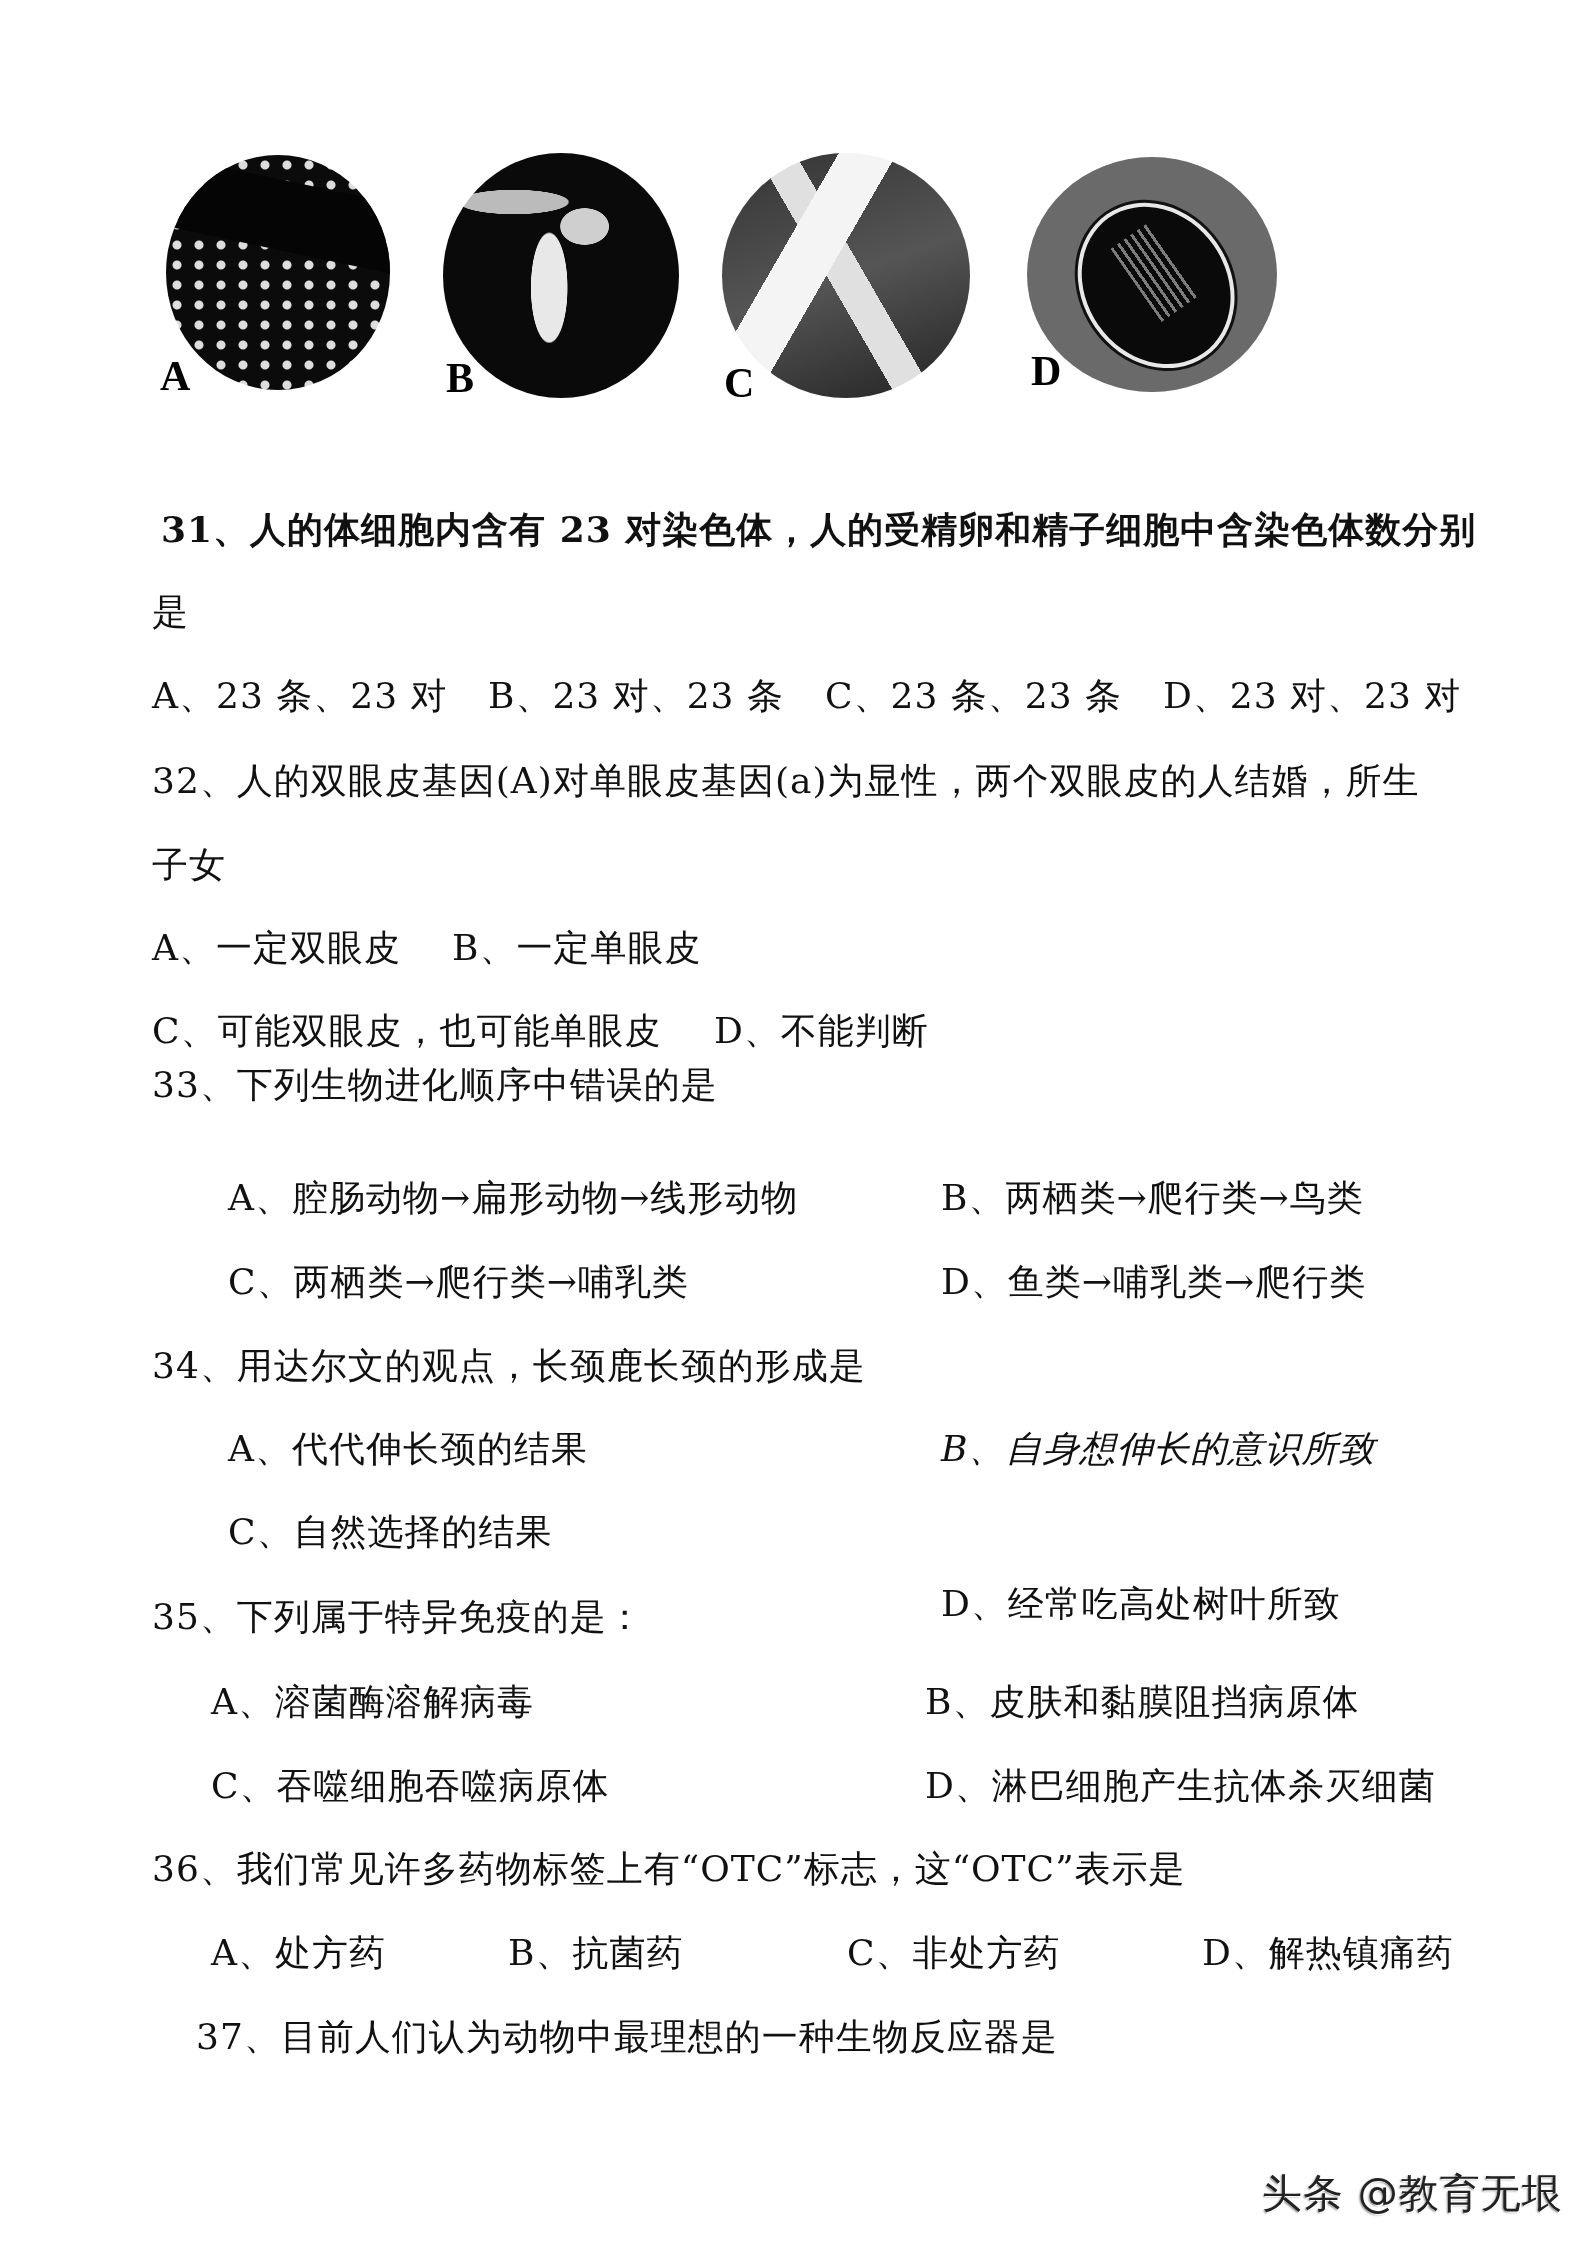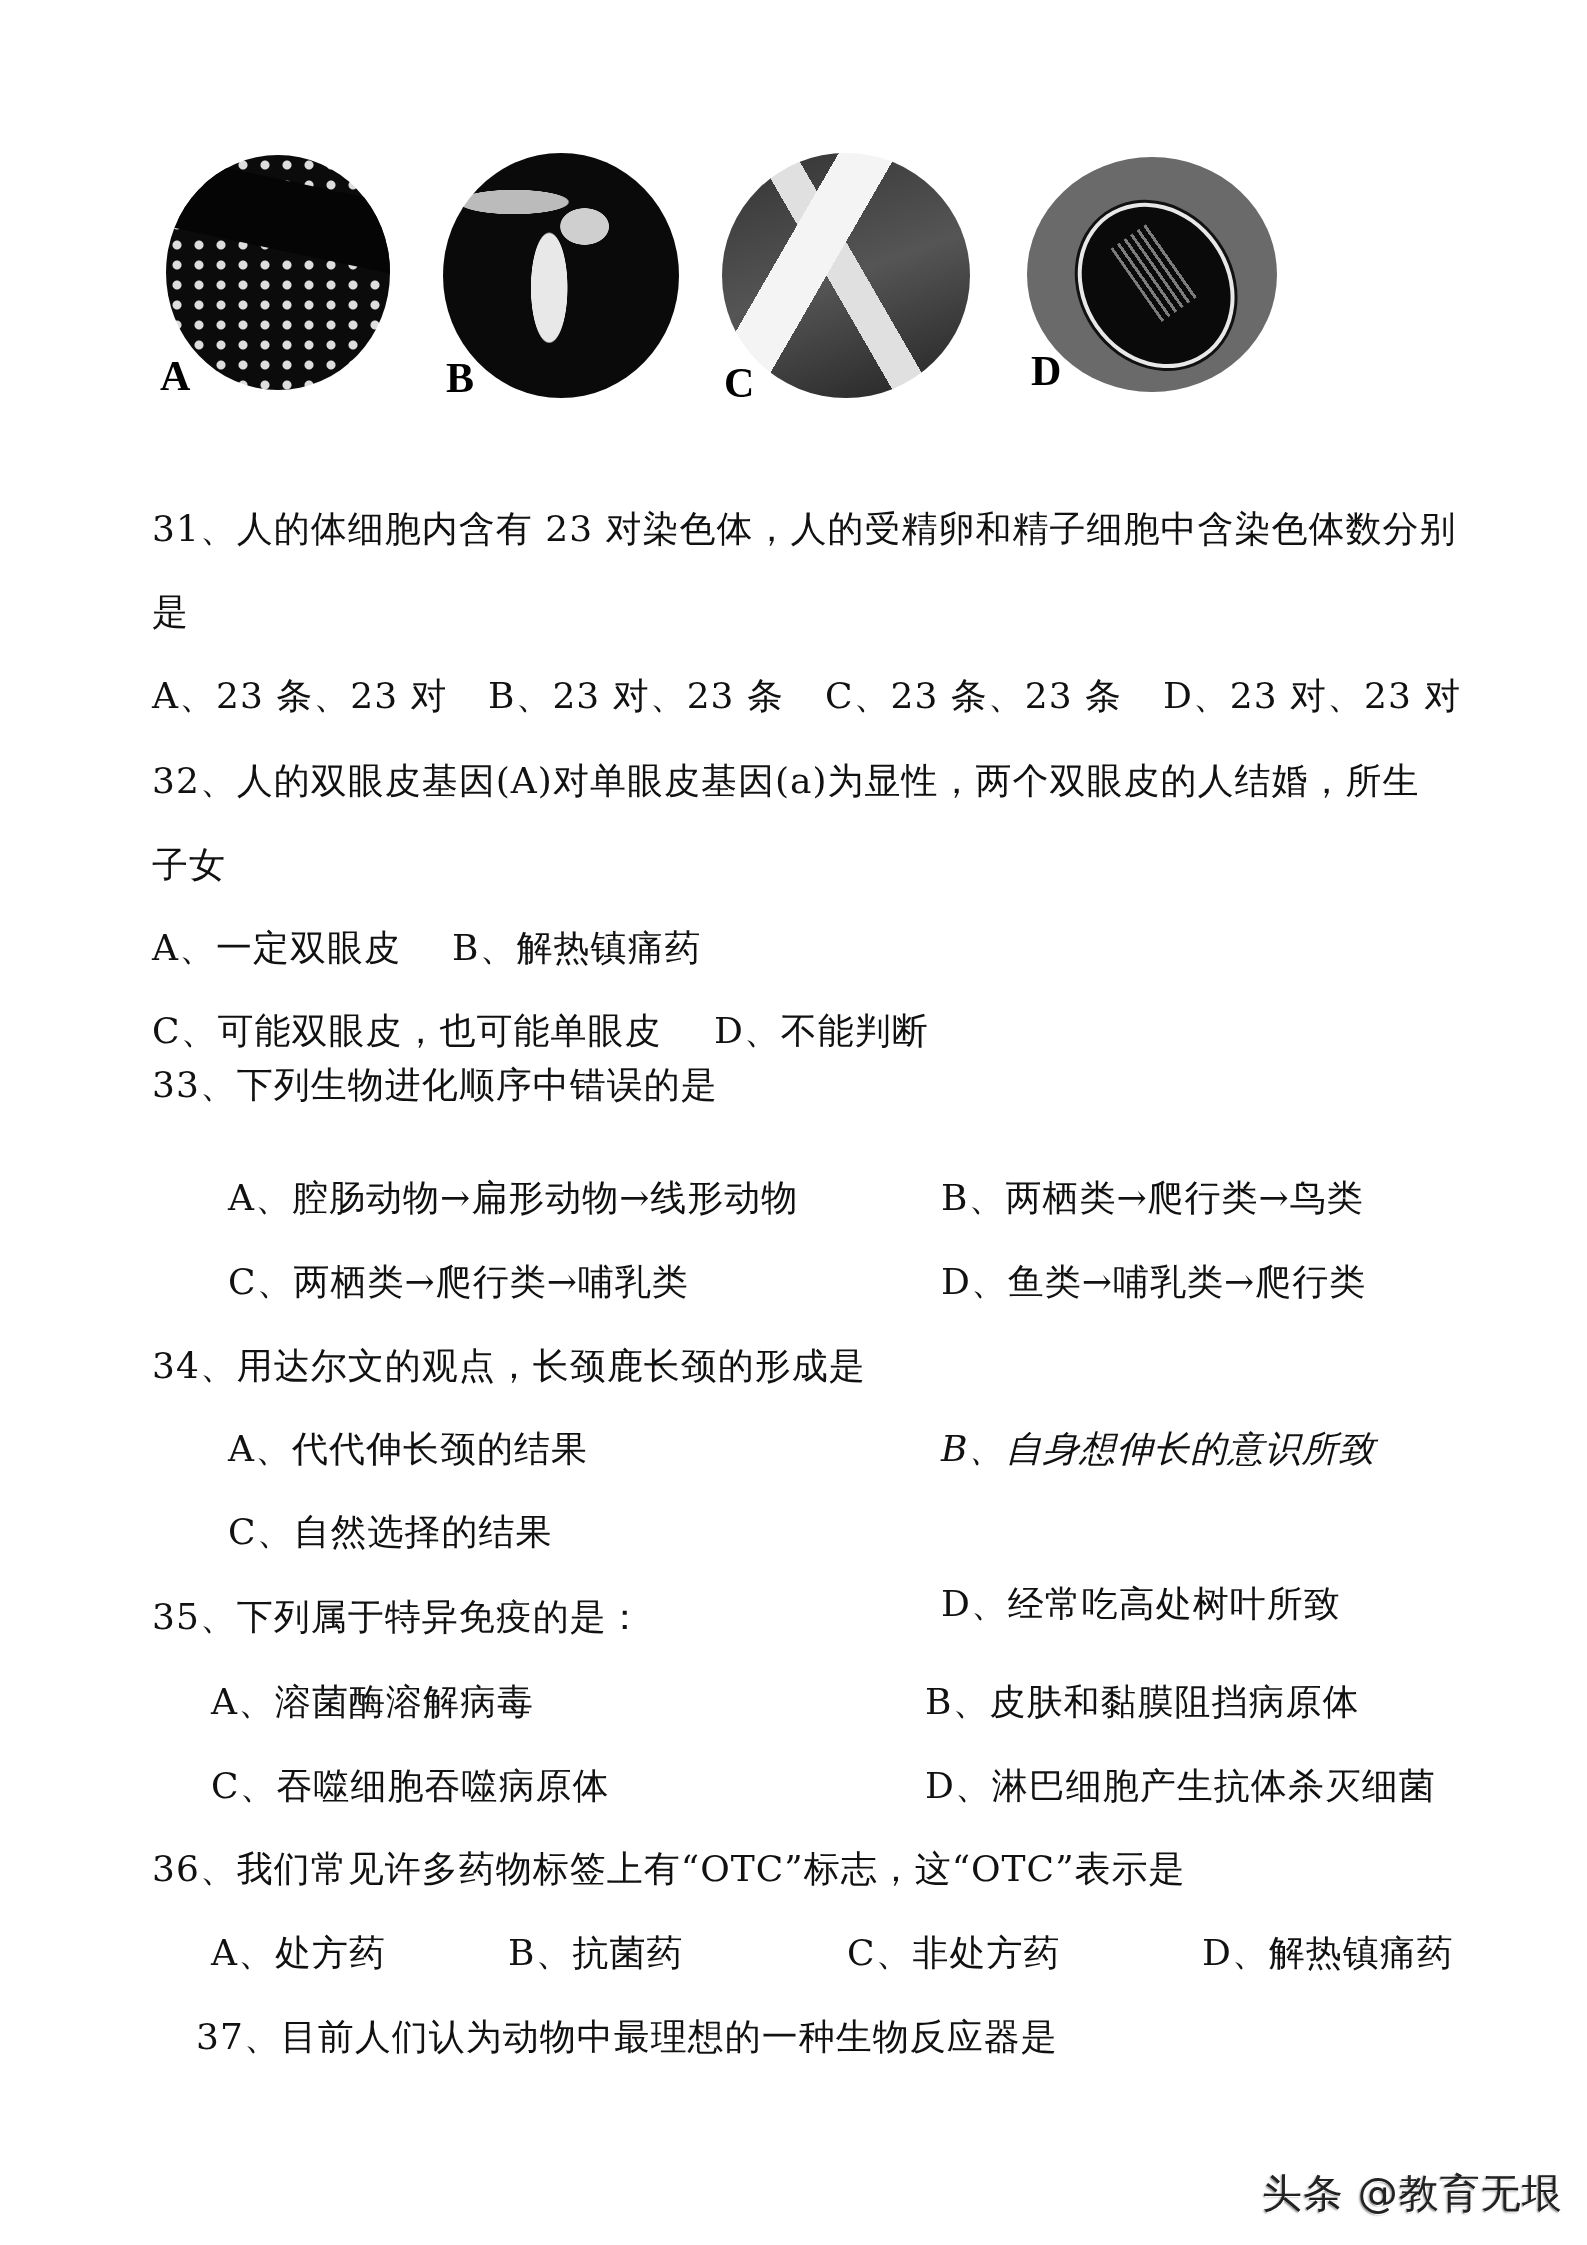--- a/index.html
+++ b/index.html
@@ -45,31 +45,31 @@
   <div class="fig figA"></div>
   <div class="fig figB"></div>
   <div class="fig figC"></div>
   <div class="fig figD"></div>
   <div class="fig-label" style="left:160px;top:355px;">A</div>
   <div class="fig-label" style="left:446px;top:357px;">B</div>
   <div class="fig-label" style="left:724px;top:362px;">C</div>
   <div class="fig-label" style="left:1031px;top:350px;">D</div>
 </div>
 
-<div class="line" style="left:152px;top:507px;">31、人的体细胞内含有 23 对染色体，人的受精卵和精子细胞中含染色体数分别</div>
+<div class="line" style="left:161px;top:507px;font-weight:bold;">31、人的体细胞内含有 23 对染色体，人的受精卵和精子细胞中含染色体数分别</div>
 <div class="line" style="left:152px;top:590px;">是</div>
 <div class="line" style="left:152px;top:674px;">A、23 条、23 对</div>
 <div class="line" style="left:488px;top:674px;">B、23 对、23 条</div>
 <div class="line" style="left:825px;top:674px;">C、23 条、23 条</div>
 <div class="line" style="left:1163px;top:674px;">D、23 对、23 对</div>
 
 <div class="line" style="left:152px;top:759px;">32、人的双眼皮基因(A)对单眼皮基因(a)为显性，两个双眼皮的人结婚，所生</div>
 <div class="line" style="left:152px;top:843px;">子女</div>
 <div class="line" style="left:152px;top:926px;">A、一定双眼皮</div>
-<div class="line" style="left:452px;top:926px;">B、解热镇痛药</div>
+<div class="line" style="left:452px;top:926px;">B、一定单眼皮</div>
 <div class="line" style="left:152px;top:1009px;">C、可能双眼皮，也可能单眼皮</div>
 <div class="line" style="left:714px;top:1009px;">D、不能判断</div>
 
 <div class="line" style="left:152px;top:1063px;">33、下列生物进化顺序中错误的是</div>
 <div class="line" style="left:228px;top:1176px;">A、腔肠动物→扁形动物→线形动物</div>
 <div class="line" style="left:941px;top:1176px;">B、两栖类→爬行类→鸟类</div>
 <div class="line" style="left:228px;top:1260px;">C、两栖类→爬行类→哺乳类</div>
 <div class="line" style="left:941px;top:1260px;">D、鱼类→哺乳类→爬行类</div>
 
 <div class="line" style="left:152px;top:1344px;">34、用达尔文的观点，长颈鹿长颈的形成是</div>

